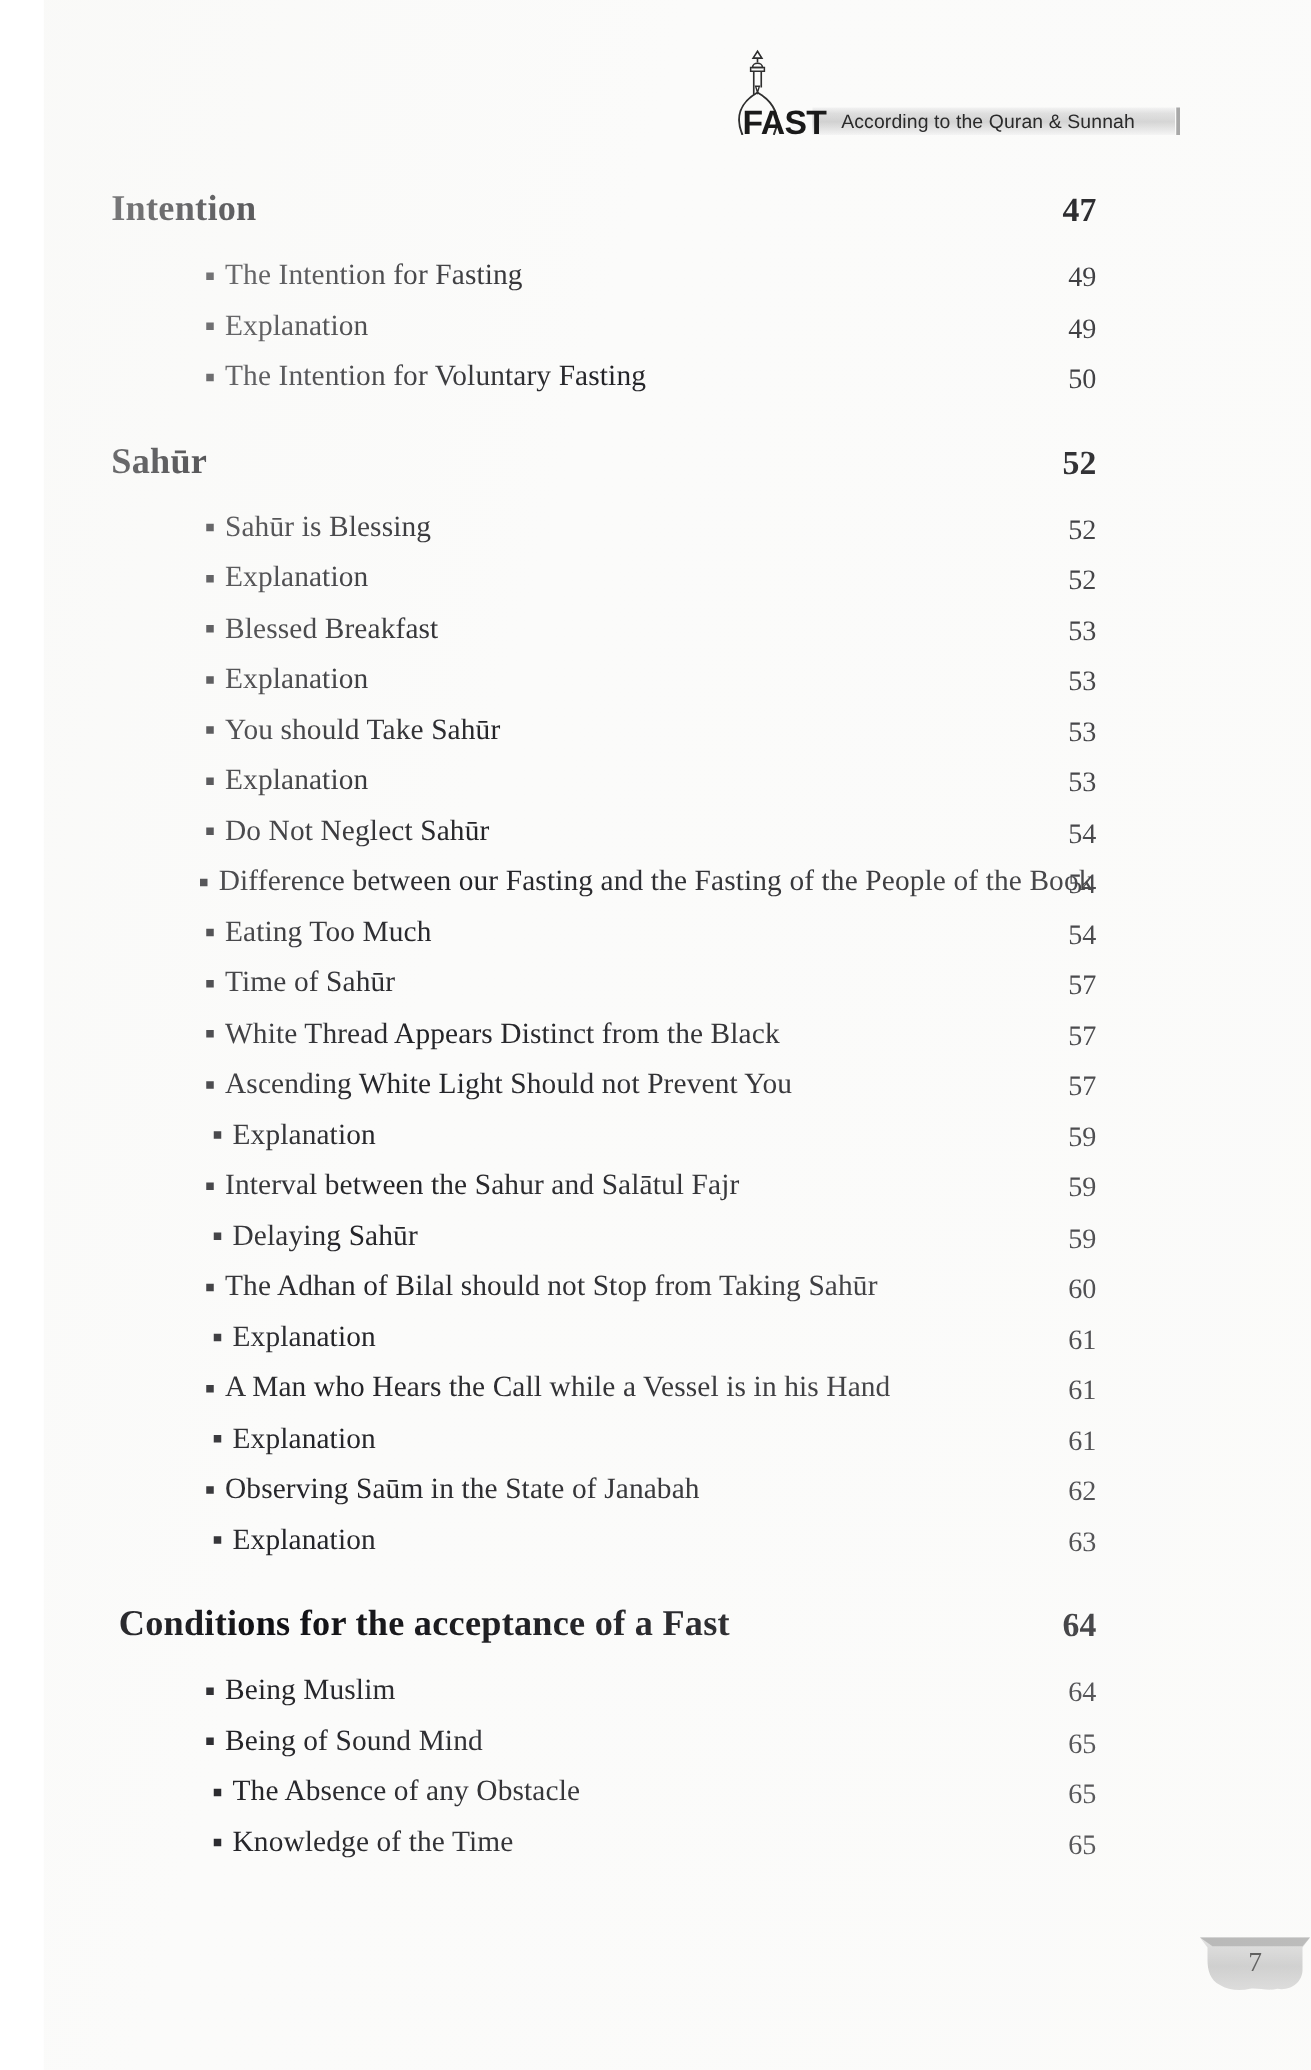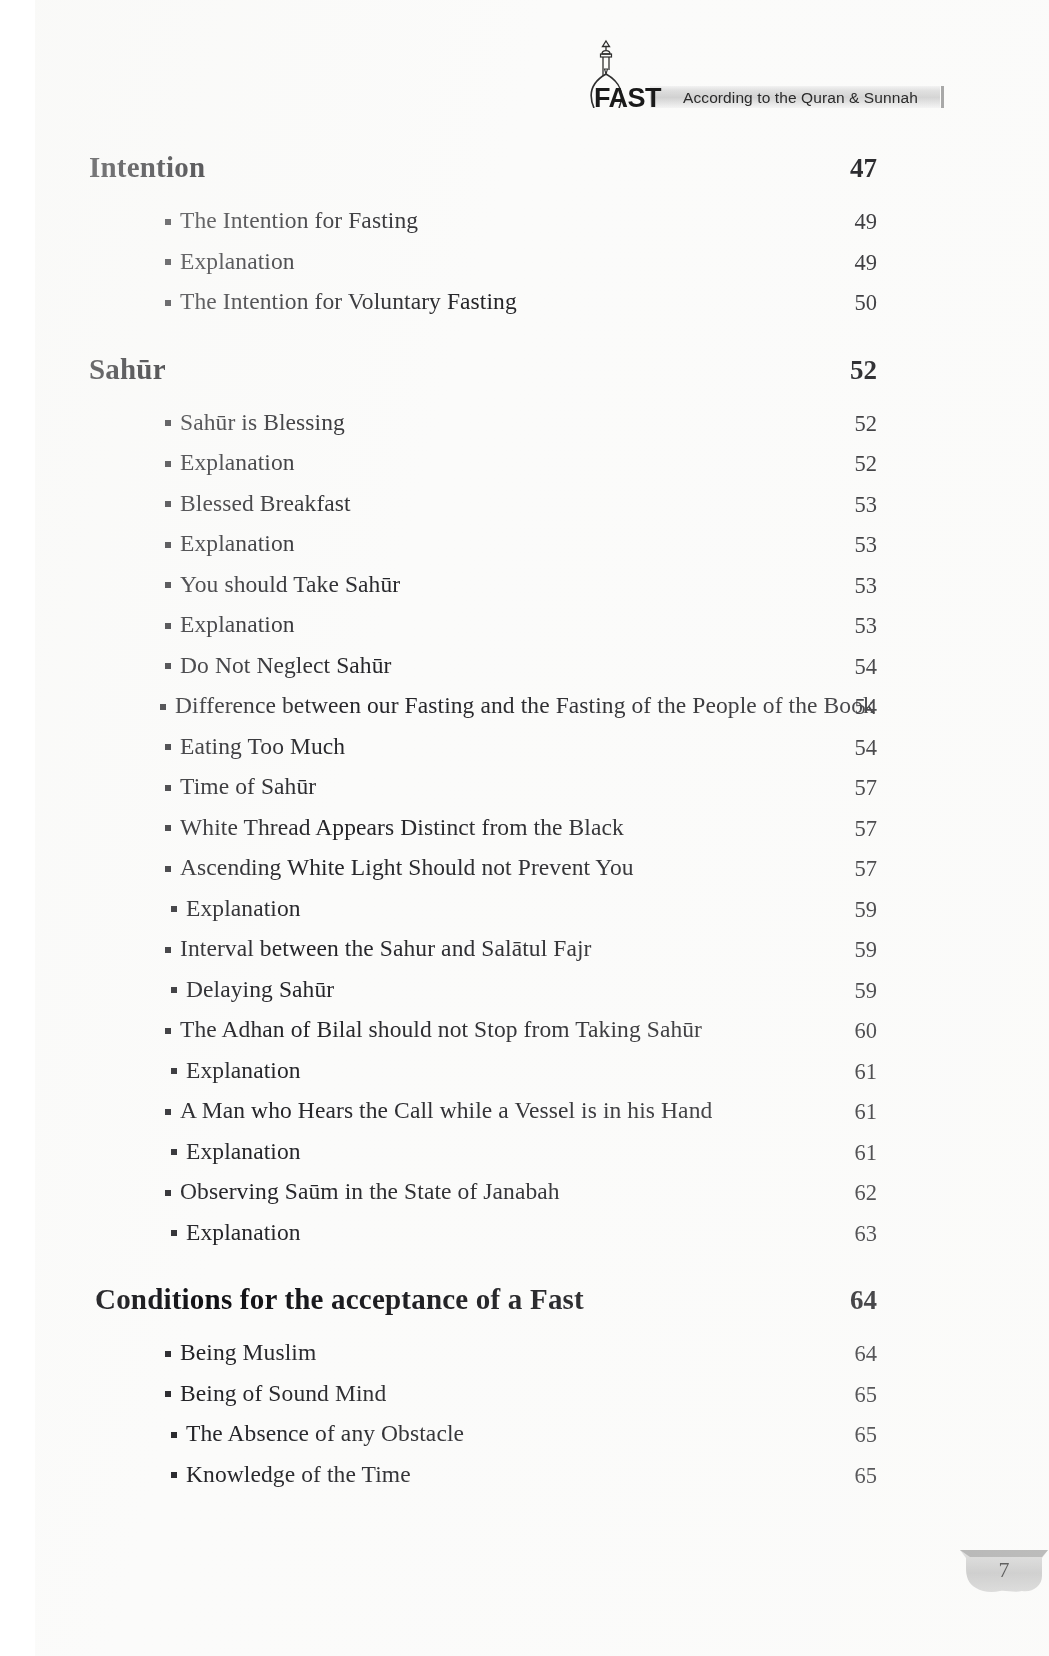--- a/index.html
+++ b/index.html
@@ -57,21 +57,21 @@
     top: 45px;
     font-family: "Liberation Sans", sans-serif;
     font-weight: bold;
     font-size: 27px;
     letter-spacing: -0.5px;
     color: #1a1a1a;
     z-index: 3;
   }
   .header-sub {
     position: absolute;
-    left: 103px;
+    left: 93px;
     top: 51px;
     font-family: "Liberation Sans", sans-serif;
     font-size: 15.5px;
     letter-spacing: 0.1px;
     color: #2a2a2a;
     white-space: nowrap;
     z-index: 3;
   }
 
   

